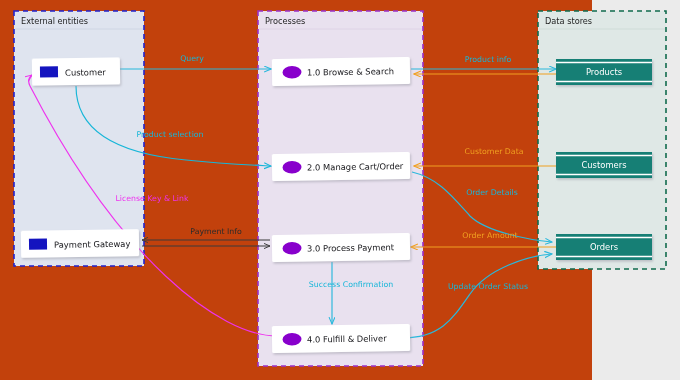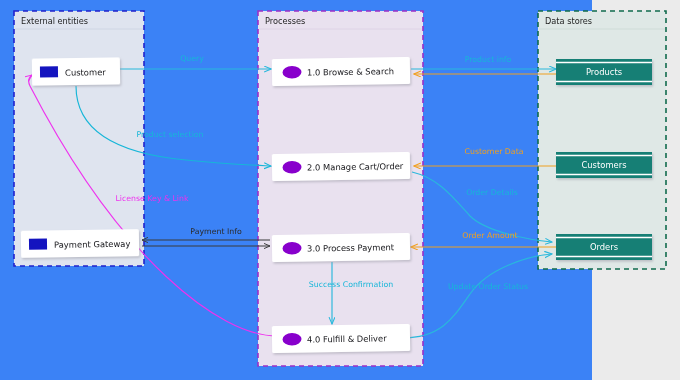--- a/index.html
+++ b/index.html
@@ -8,21 +8,21 @@
     background: #ebebeb;
     width: 680px;
     height: 380px;
     overflow: hidden;
     font-family: "DejaVu Sans", sans-serif;
   }
   #diagram-root {
     position: relative;
     width: 592px;
     height: 380px;
-    background: #3b82f6;
+    background: #c2410c;
   }
   svg.canvas {
     position: absolute;
     top: 0; left: 0;
     width: 680px;
     height: 380px;
   }
   .lane-title {
     font-size: 8.2px;
     fill: #1f1f1f;

